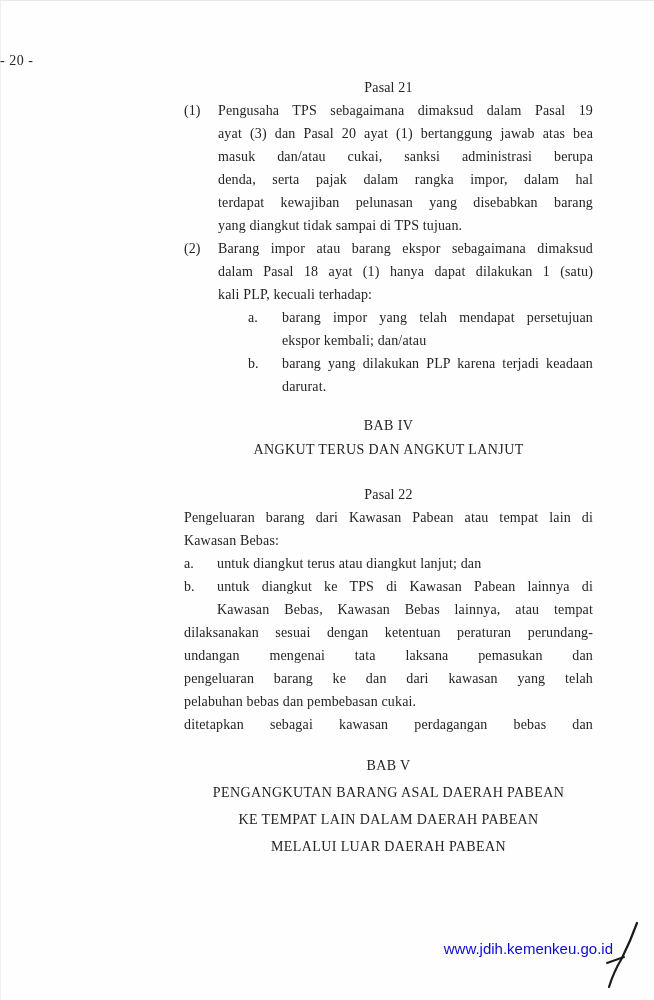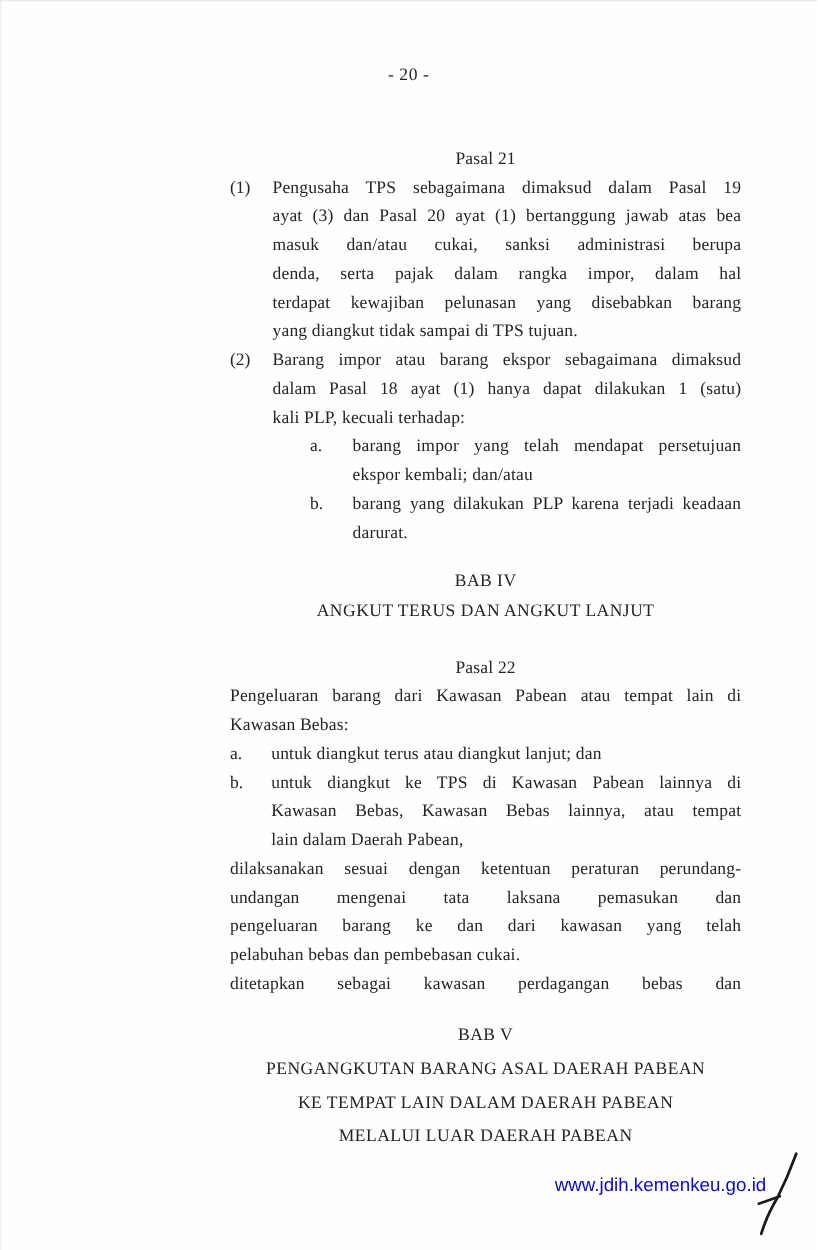--- a/index.html
+++ b/index.html
@@ -10,28 +10,27 @@
     background: #fefefe;
     overflow: hidden;
     font-family: "Liberation Serif", "DejaVu Serif", serif;
     font-size: 14px;
     color: var(--ink, #242424);
     box-shadow: inset 0 1px 0 #e9e9e9, inset 1px 0 0 #f0f0f0;
   }
   .page-number {
     position: absolute;
     top: 49px; left: 0; right: 0;
-    text-align: center;
     line-height: 23px;
     letter-spacing: 0.5px;
   }
   .doc-body {
     box-sizing: border-box;
     width: 654px;
-    padding: 116px 61px 0 184px;
+    padding: 76px 61px 0 184px;
   }
   .block { margin: 0; }
   .block:first-child { margin-top: 0; }
   .line { line-height: 23px; letter-spacing: 0.15px; }
   .just { text-align: justify; text-align-last: justify; }
   .b-pasal { text-align: center; margin-top: 21px; }
   .b-bab { text-align: center; margin-top: 16px; }
   .b-bab .line { line-height: 24px; letter-spacing: 0.4px; }
   .block:last-child .line { line-height: 27px; }
   .b-item { position: relative; padding-left: 34px; }
@@ -103,21 +102,20 @@
         <div class="line">Kawasan Bebas:</div>
       </div>
       <div class="block b-subf">
         <span class="marker">a.</span>
         <div class="line">untuk diangkut terus atau diangkut lanjut; dan</div>
       </div>
       <div class="block b-subf">
         <span class="marker">b.</span>
         <div class="line just">untuk diangkut ke TPS di Kawasan Pabean lainnya di</div>
         <div class="line just">Kawasan Bebas, Kawasan Bebas lainnya, atau tempat</div>
-        <div class="line">lain dalam Daerah Pabean,</div>
       </div>
       <div class="block b-para">
         <div class="line just">dilaksanakan sesuai dengan ketentuan peraturan perundang-</div>
         <div class="line just">undangan mengenai tata laksana pemasukan dan</div>
         <div class="line just">pengeluaran barang ke dan dari kawasan yang telah</div>
         <div class="line">pelabuhan bebas dan pembebasan cukai.</div>
         <div class="line just">ditetapkan sebagai kawasan perdagangan bebas dan</div>
       </div>
       <div class="block b-bab">
         <div class="line">BAB V</div>

